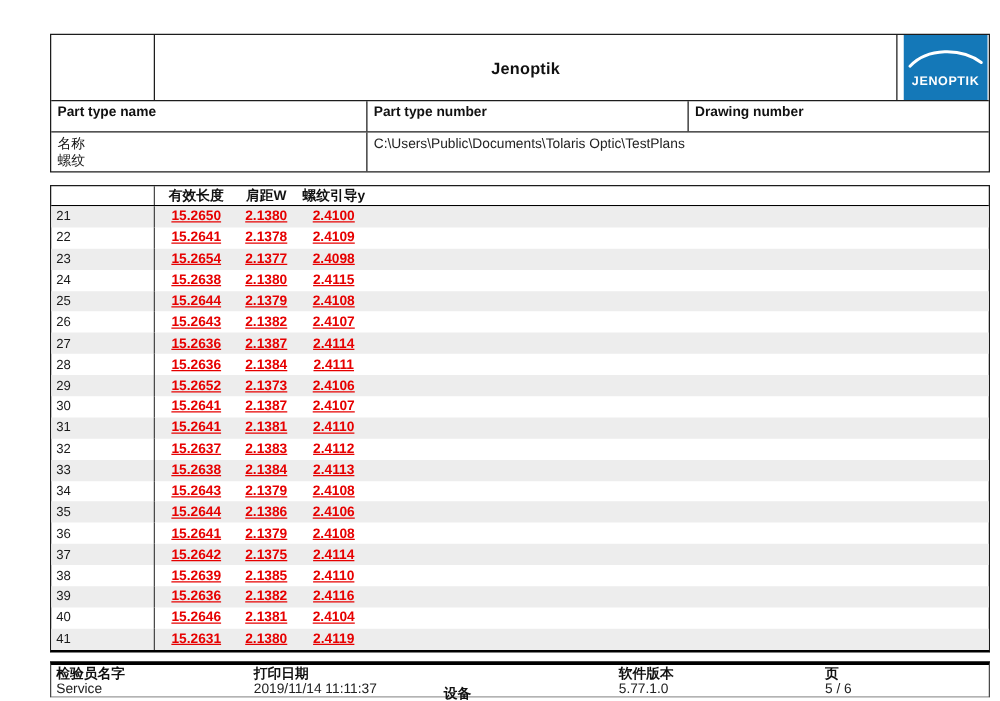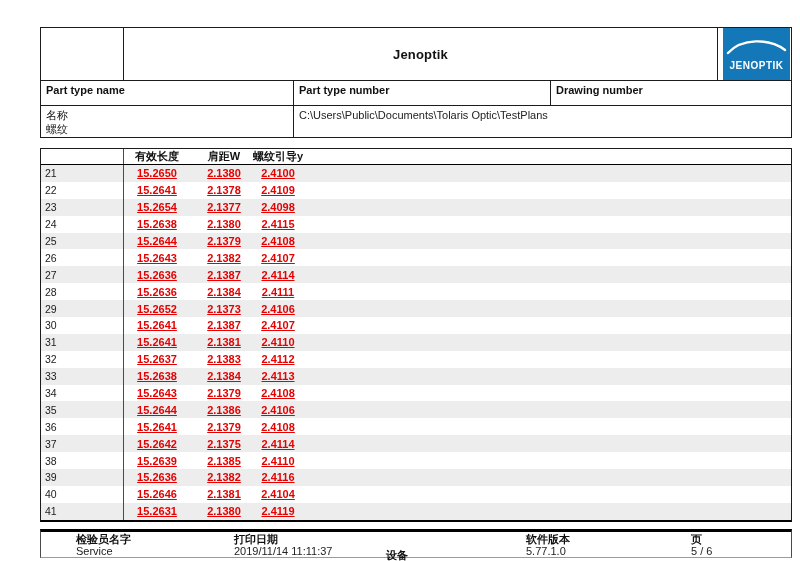--- a/index.html
+++ b/index.html
@@ -30,28 +30,28 @@
   .fld-label { font-weight:normal; line-height:14px; }
   .fld-value { line-height:14px; color:#222; }
   
   .main-table { position:absolute; left:40px; top:148px; width:752px; border:1px solid #1c1c1c; border-bottom:2px solid #000; background:#fff; }
   .thead { display:flex; height:16px; border-bottom:1px solid #000; align-items:center; font-weight:bold; font-size:11px; }
   .num-col { width:83px; height:100%; border-right:1px solid #4a4a4a; }
   .t-row { display:flex; height:16.9px; align-items:center; }
   .t-row:nth-child(odd) { background:var(--stripe,#ededed); }
   .num-cell { width:83px; height:100%; border-right:1px solid #4a4a4a; display:flex; align-items:center; padding-left:4px; font-size:10.5px; color:#1a1a1a; }
   .val-col, .val-cell { text-align:center; }
-  .c0 { width:66px; } .c1 { width:46px;margin-left:11px; } .c2 { width:62px; }
+  .c0 { width:66px; } .c1 { width:46px; } .c2 { width:62px; }
   .val-cell { font-size:11px; font-weight:bold; color:var(--accent,#e60000); text-decoration:underline; }
   
   .footer-table { position:absolute; left:40px; top:529px; width:752px; height:29px;
     border-top:3px solid #000; border-left:1px solid #4a4a4a; border-right:1px solid #4a4a4a; border-bottom:1px solid #9a9a9a;
     display:flex; background:#fff; }
   .f-col { padding:1px 0 0 4px; }
-  .f0 { width:158px;margin-left:31px; } .f1 { width:152px; } .f2 { width:140px;margin-top:16px; } .f3 { width:165px; } .f4 { flex:1; }
+  .f0 { width:158px; } .f1 { width:152px; } .f2 { width:140px;margin-top:16px; } .f3 { width:165px; } .f4 { flex:1; }
   .f-label { font-weight:bold; font-size:11px; line-height:12px; }
   .f-value { font-size:11px; line-height:13px; color:#222; }
 </style>
 </head>
 <body>
 
 <div class="page" style="--accent: #e60000; --logo-bg: #1478b8; --stripe: #ededed;">
 
   <div class="header-table">
     <div class="band1">

